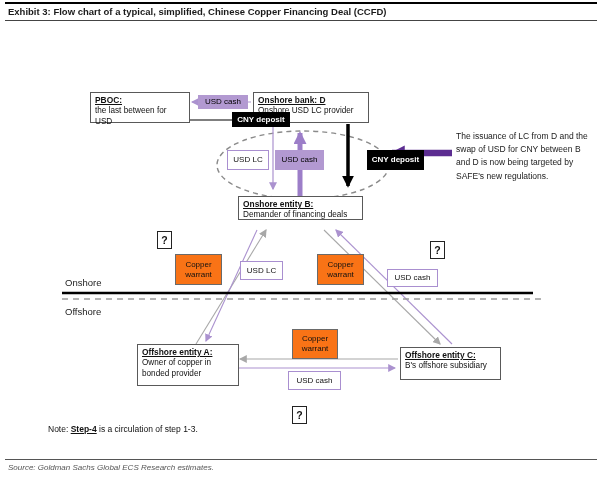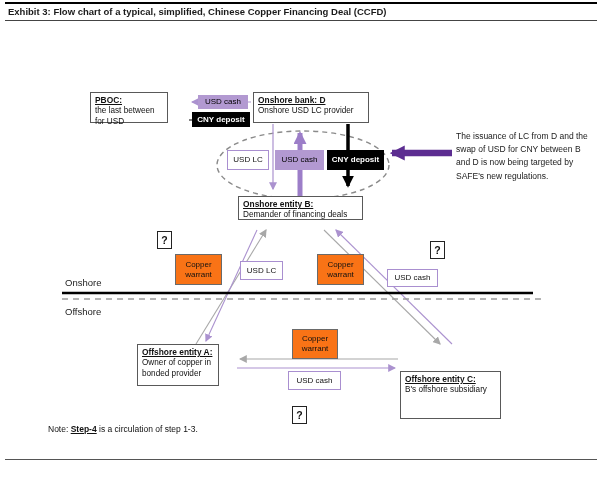--- a/index.html
+++ b/index.html
@@ -7,21 +7,21 @@
           font-family:"Liberation Sans",sans-serif;color:#111;}
   .rule{position:absolute;background:#000;}
   .title{position:absolute;left:8px;top:6px;font-size:9.5px;font-weight:bold;color:#1a1a1a;white-space:nowrap;}
   .entity{position:absolute;background:#fff;border:1px solid #595959;padding:2px 4px;
           font-size:8.2px;line-height:1.3;z-index:3;box-sizing:border-box;}
   .entity .box-title{font-weight:bold;text-decoration:underline;font-size:8.4px;}
   .flow-label{position:absolute;display:flex;align-items:center;justify-content:center;
           font-size:8px;z-index:3;box-sizing:border-box;text-align:center;line-height:1.25;}
   .fill-purple{background:#b299d1;color:#000;}
   .outline-purple{background:#fff;border:1.4px solid #a98fd0;}
-  .fill-black{background:#000;color:#fff;font-weight:bold;}
+  .fill-black{background:#000;color:#fff;font-weight:bold;margin-left:40px;}
   .gray-box{background:#f97316;border:1px solid #6a6a6a;}
   .qmark{position:absolute;width:13px;height:16px;border:1px solid #222;background:#fff;
          display:flex;align-items:center;justify-content:center;font-size:10.5px;font-weight:bold;z-index:3;}
   .region-label{position:absolute;font-size:9.5px;color:#222;z-index:3;}
   .annotation{position:absolute;left:456px;top:130px;width:136px;font-size:8.5px;line-height:1.55;color:#1a1a1a;z-index:3;}
   .note{position:absolute;left:48px;top:424px;font-size:8.5px;z-index:3;}
   .note .step{font-weight:bold;text-decoration:underline;}
   .source{position:absolute;left:8px;top:463px;font-size:8px;font-style:italic;color:#555;z-index:3;}
   svg.layer{position:absolute;left:0;top:0;z-index:1;}
 </style>
@@ -73,41 +73,41 @@
     <line x1="324" y1="230" x2="440" y2="344" stroke="#a8a8a8" stroke-width="1.1" marker-end="url(#ah-gray)"></line>
     <line x1="452" y1="344" x2="336" y2="230" stroke="#ab92cf" stroke-width="1.1" marker-end="url(#ah-lp)"></line>
 
     <line x1="398" y1="359" x2="240" y2="359" stroke="#a8a8a8" stroke-width="1.1" marker-end="url(#ah-gray)"></line>
     <line x1="237" y1="368" x2="395" y2="368" stroke="#ab92cf" stroke-width="1.1" marker-end="url(#ah-lp)"></line>
 
     <line x1="62" y1="293" x2="533" y2="293" stroke="#000" stroke-width="2.6"></line>
     <line x1="62" y1="299" x2="545" y2="299" stroke="#9a9a9a" stroke-width="1.4" stroke-dasharray="6,5"></line>
   </svg>
 
-  <div class="entity" style="left:90px;top:92px;width:78px;height:31px;">
+  <div class="entity" style="left:90px;top:92px;width:100px;height:31px;">
     <div class="box-title">PBOC:</div>
     <div>the last between for USD</div>
   </div>
 
   <div class="entity" style="left:253px;top:92px;width:116px;height:31px;">
     <div class="box-title">Onshore bank: D</div>
     <div>Onshore USD LC provider</div>
   </div>
 
   <div class="entity" style="left:238px;top:196px;width:125px;height:24px;">
     <div class="box-title">Onshore entity B:</div>
     <div>Demander of financing deals</div>
   </div>
 
-  <div class="entity" style="left:137px;top:344px;width:82px;height:42px;">
+  <div class="entity" style="left:137px;top:344px;width:102px;height:42px;">
     <div class="box-title">Offshore entity A:</div>
     <div>Owner of copper in bonded provider</div>
   </div>
 
-  <div class="entity" style="left:400px;top:347px;width:101px;height:48px;margin-top:24px;">
+  <div class="entity" style="left:400px;top:347px;width:101px;height:33px;">
     <div class="box-title">Offshore entity C:</div>
     <div>B's offshore subsidiary</div>
   </div>
 
   <div class="flow-label fill-purple" style="left:198px;top:95px;width:50px;height:14px;">USD cash</div>
   <div class="flow-label fill-black" style="left:192px;top:112px;width:58px;height:15px;">CNY deposit</div>
 
   <div class="flow-label outline-purple" style="left:227px;top:150px;width:42px;height:20px;">USD LC</div>
   <div class="flow-label fill-purple" style="left:275px;top:150px;width:49px;height:20px;">USD cash</div>
   <div class="flow-label fill-black" style="left:327px;top:150px;width:57px;height:20px;">CNY deposit</div>
@@ -125,14 +125,15 @@
   <div class="qmark" style="left:292px;top:406px;">?</div>
 
   <div class="region-label" style="left:65px;top:277px;">Onshore</div>
   <div class="region-label" style="left:65px;top:306px;">Offshore</div>
 
   <div class="annotation">The issuance of LC from D and the swap of USD for CNY between B and D is now being targeted by SAFE's new regulations.</div>
 
   <div class="note"><span>Note: </span><span class="step">Step-4</span><span> is a circulation of step 1-3.</span></div>
 
   <div class="rule" style="left:5px;top:459px;width:592px;height:1px;background:#555;"></div>
+  <div class="source">Source: Goldman Sachs Global ECS Research estimates.</div>
 
 </div>
 
 </body></html>

